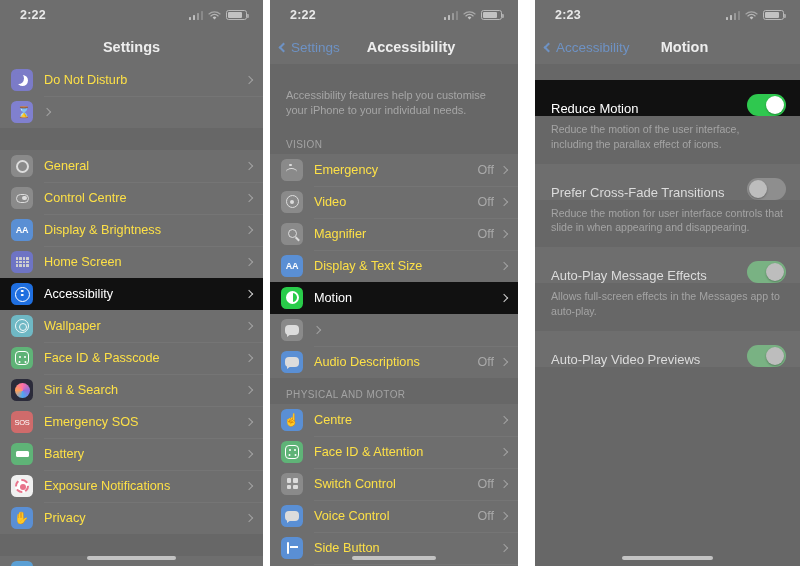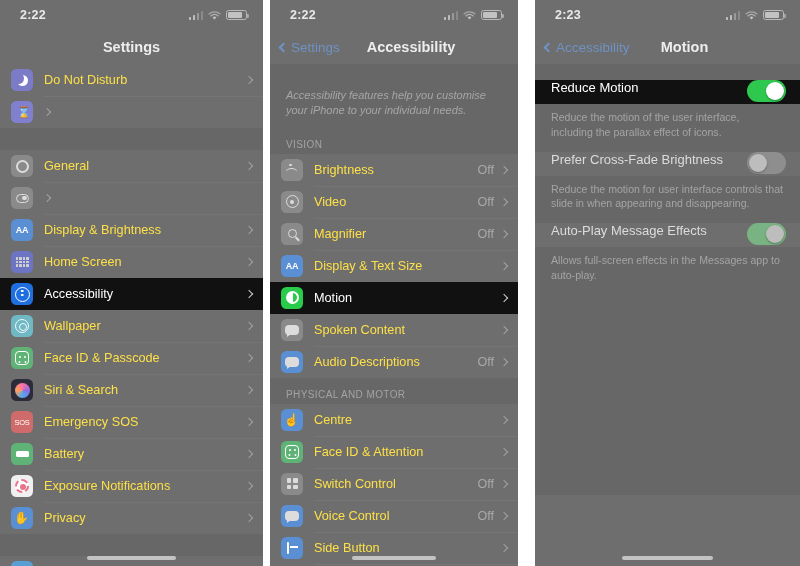--- a/index.html
+++ b/index.html
@@ -121,27 +121,26 @@
   .section-hdr {
     padding: 11px 11px 4px 16px;
     color: #a3a3a3; font-size: 10px;
     letter-spacing: .4px;
     background: #676767;
   }
   .blurb {
     padding: 8px 16px 10px 16px;
     color: #a6a6a6; font-size: 11px; line-height: 1.35;
     background: #676767;
-    font-style: italic;
   }
 
   
   .trow {
-    height: 24px;
-    display: flex; align-items: flex-start;
+    height: 36px;
+    display: flex; align-items: flex-end;
     justify-content: space-between;
     padding: 0 14px 0 16px;
     background: #6e6e6e;
   }
   .trow.selected { background: #111111; }
   .trow .t-label { color: #dcdcdc; font-size: 13px; }
   .trow.selected .t-label { color: #ffffff; }
   .switch {
     width: 39px; height: 22px; border-radius: 11px;
     background: #8e8e8e; position: relative; flex: 0 0 39px;
@@ -277,20 +276,21 @@
             </span>
           <span class="row-label">General</span>
           <span class="chev"></span>
         </div>
         <div class="row">
           <span class="ic" style="background:#8a8a8a">
               <span class="g">
                 <span class="cc"></span>
               </span>
             </span>
+          <span class="row-label">Control Centre</span>
           <span class="chev"></span>
         </div>
         <div class="row">
           <span class="ic" style="background:#5a8fd4">
               <span class="g">
                 <span class="aa">AA</span>
               </span>
             </span>
           <span class="row-label">Display &amp; Brightness</span>
           <span class="chev"></span>
@@ -450,21 +450,21 @@
       <div class="blurb">Accessibility features help you customise your iPhone to your individual needs.</div>
 
       <div class="section-hdr">VISION</div>
       <div>
         <div class="row">
           <span class="ic" style="background:#8a8a8a">
               <span class="g">
                 <span class="vo"></span>
               </span>
             </span>
-          <span class="row-label">Brightness</span>
+          <span class="row-label">Emergency</span>
           <span class="row-value">Off</span>
           <span class="chev"></span>
         </div>
         <div class="row">
           <span class="ic" style="background:#8a8a8a">
               <span class="g">
                 <span class="zoomic"></span>
               </span>
             </span>
           <span class="row-label">Video</span>
@@ -498,21 +498,20 @@
             </span>
           <span class="row-label">Motion</span>
           <span class="chev"></span>
         </div>
         <div class="row">
           <span class="ic" style="background:#8a8a8a">
               <span class="g">
                 <span class="bubble"></span>
               </span>
             </span>
-          <span class="row-label">Spoken Content</span>
           <span class="chev"></span>
         </div>
         <div class="row">
           <span class="ic" style="background:#5a8fd4">
               <span class="g">
                 <span class="bubble"></span>
               </span>
             </span>
           <span class="row-label">Audio Descriptions</span>
           <span class="row-value">Off</span>
@@ -626,35 +625,41 @@
 
       <div class="trow selected">
         <span class="t-label">Reduce Motion</span>
         <span class="switch on">
             <span class="knob"></span>
           </span>
       </div>
       <div class="tnote">Reduce the motion of the user interface, including the parallax effect of icons.</div>
 
       <div class="trow">
-        <span class="t-label">Prefer Cross-Fade Brightness</span>
+        <span class="t-label">Prefer Cross-Fade Transitions</span>
         <span class="switch">
             <span class="knob"></span>
           </span>
       </div>
       <div class="tnote">Reduce the motion for user interface controls that slide in when appearing and disappearing.</div>
 
       <div class="trow">
         <span class="t-label">Auto-Play Message Effects</span>
         <span class="switch on">
             <span class="knob"></span>
           </span>
       </div>
       <div class="tnote">Allows full-screen effects in the Messages app to auto-play.</div>
 
+      <div class="trow">
+        <span class="t-label">Auto-Play Video Previews</span>
+        <span class="switch on">
+            <span class="knob"></span>
+          </span>
+      </div>
 
       <div class="filler" style="height:200px"></div>
     </div>
 
     <div class="home-ind">
         <i></i>
       </div>
   </div>
 
 </div>

